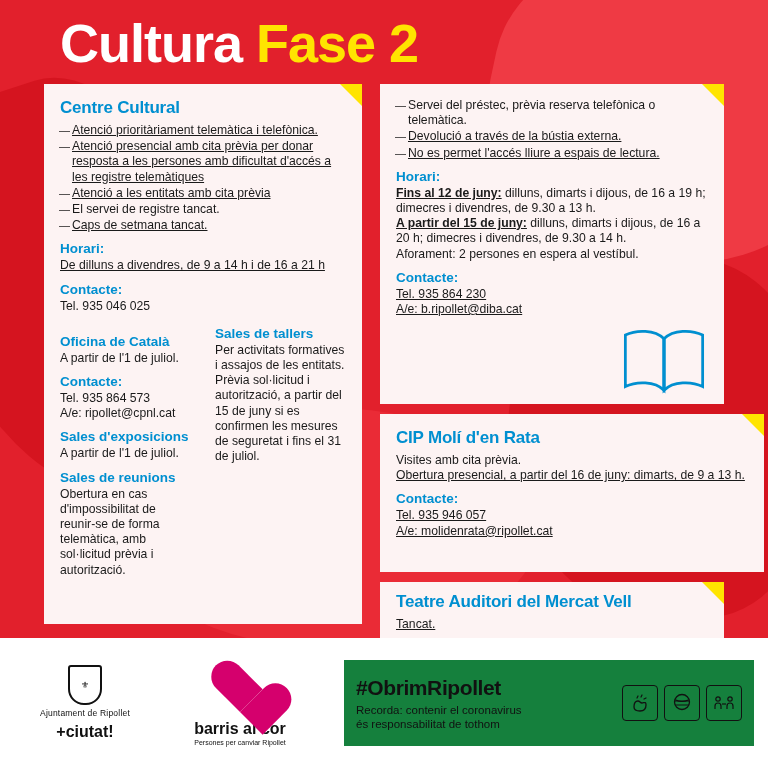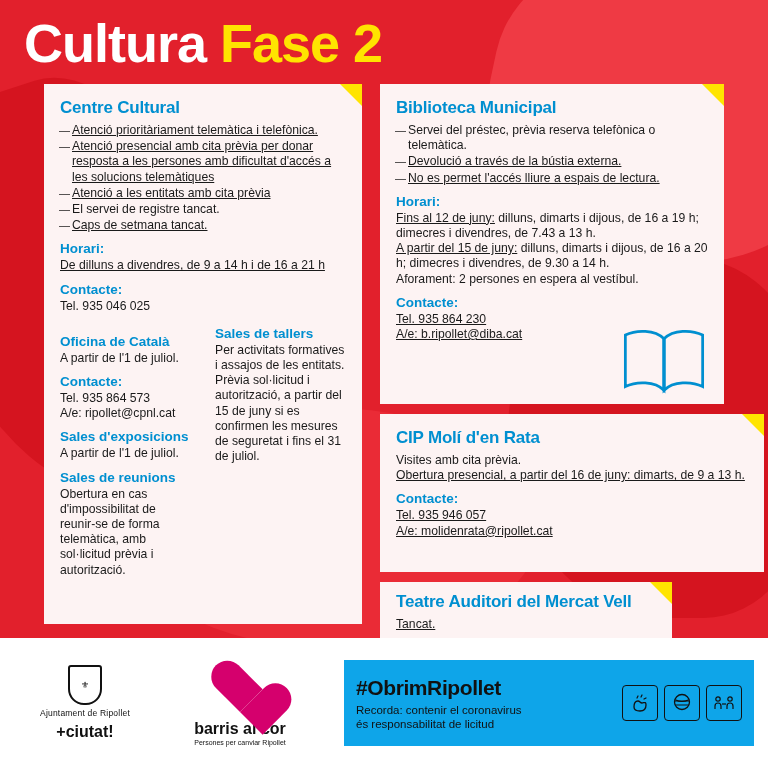--- a/index.html
+++ b/index.html
@@ -33,21 +33,21 @@
     background:#d5141f; border-radius:55% 45% 40% 60%;
   }
   .bg .blob4 {
     position:absolute; left:120px; bottom:120px; width:420px; height:240px;
     background:#ea2b36; border-radius:50%;
   }
 
   
   .header {
     position:absolute; left:0; top:0; width:712px; height:88px;
-    padding:12px 0 0 24px;
+    padding:12px 0 0 60px;
     z-index:5;
   }
   .header h1 {
     margin:0; font-size:54px; line-height:62px; font-weight:bold; letter-spacing:-1px;
   }
   .header .w { color:#ffffff; }
   .header .y { color:#ffe400; }
 
   
   .panel {
@@ -58,40 +58,40 @@
   .panel .corner {
     position:absolute; top:0; right:0;
     width:0; height:0;
     border-top:22px solid #ffe400;
     border-left:22px solid transparent;
   }
 
   #panel-left  { left:44px;  top:84px;  width:318px; height:540px; }
   #panel-bib   { left:380px; top:84px;  width:344px; height:320px; }
   #panel-cip   { left:380px; top:414px; width:384px; height:158px; }
-  #panel-teatre{ left:380px; top:582px; width:292px; height:60px;  }
+  #panel-teatre{ left:380px; top:582px; width:344px; height:60px;  }
 
   .inner { padding:14px 16px 10px 16px; position:relative; z-index:2; }
 
   h2 {
     margin:0 0 5px 0;
     color:#008fd0;
     font-size:17px;
     font-weight:bold;
     letter-spacing:-0.2px;
   }
   h3 {
     margin:8px 0 2px 0;
     color:#008fd0;
     font-size:13.5px;
     font-weight:bold;
   }
   p, li { font-size:12.2px; line-height:15.2px; color:#1a1a1a; margin:0; }
   .u  { text-decoration:underline; }
-  .b  { font-weight:normal; }
+  .b  { font-weight:bold; }
 
   ul.dash { list-style:none; margin:0; padding:0; }
   ul.dash li { position:relative; padding-left:12px; margin-bottom:1px; }
   ul.dash li::before {
     content:"—"; position:absolute; left:-1px; top:0; color:#1a1a1a; font-size:11px;
   }
 
   .two-col { display:flex; gap:24px; margin-top:12px; }
   .two-col .col { flex:1 1 0; }
   .two-col .col.right { padding-top:0; }
@@ -130,21 +130,21 @@
     background:#d5006d; border-radius:32px 32px 0 0;
     top:2px;
   }
   .logo-heart .heart::before { left:31px; transform:rotate(-45deg); transform-origin:0 100%; }
   .logo-heart .heart::after  { left:31px; transform:rotate(45deg);  transform-origin:0 100%; }
   .logo-heart .h1 { font-size:16px;font-weight:bold;color:#111; }
   .logo-heart .h2 { font-size:7px;color:#111; margin-top:1px;}
 
   .yellow-band {
     position:absolute; right:14px; top:22px;
-    width:410px; height:86px; background:#0ea5e9;
+    width:410px; height:86px; background:#15803d;
     display:flex; align-items:center; padding:0 12px;
   }
   .yellow-band .txt { flex:1; }
   .yellow-band .tag { font-size:21px; font-weight:bold; color:#111; letter-spacing:-0.4px;}
   .yellow-band .sub { font-size:11.5px; color:#111; line-height:14px; margin-top:3px;}
   .yellow-band .icons { display:flex; gap:6px; }
   .yellow-band .ic {
     width:36px;height:36px;border:1.5px solid #111;border-radius:4px;
     display:flex;align-items:center;justify-content:center;
   }
@@ -165,21 +165,21 @@
     <span class="y">Fase 2</span>
   </h1>
 </div>
 
 <div class="panel" id="panel-left">
   <div class="corner"></div>
   <div class="inner">
     <h2>Centre Cultural</h2>
     <ul class="dash">
       <li><span class="u">Atenció prioritàriament telemàtica i telefònica.</span></li>
-      <li><span class="u">Atenció presencial amb cita prèvia  per donar resposta a les persones  amb dificultat d'accés a les solucions telemàtiques</span></li>
+      <li><span class="u">Atenció presencial amb cita prèvia  per donar resposta a les persones  amb dificultat d'accés a les registre telemàtiques</span></li>
       <li><span class="u">Atenció a les entitats amb cita prèvia</span></li>
       <li><span>El servei de registre tancat.</span></li>
       <li><span class="u">Caps de setmana tancat.</span></li>
     </ul>
 
     <h3>Horari:</h3>
     <p class="u">De dilluns a divendres, de 9 a 14 h i de 16 a 21 h</p>
 
     <h3>Contacte:</h3>
     <p>Tel. 935 046 025</p>
@@ -207,30 +207,29 @@
 </div>
 
 <div class="panel" id="panel-bib">
   <div class="corner"></div>
   <svg class="book-icon" viewBox="0 0 100 80">
     <path d="M50 18 C40 8, 20 8, 8 14 L8 70 C20 64, 40 64, 50 74 Z" fill="none" stroke="#008fd0" stroke-width="3"></path>
     <path d="M50 18 C60 8, 80 8, 92 14 L92 70 C80 64, 60 64, 50 74 Z" fill="none" stroke="#008fd0" stroke-width="3"></path>
     <line x1="50" y1="18" x2="50" y2="74" stroke="#008fd0" stroke-width="3"></line>
   </svg>
   <div class="inner">
-    <h2>Biblioteca Municipal</h2>
     <ul class="dash">
       <li><span>Servei del préstec, prèvia reserva telefònica o telemàtica.</span></li>
       <li><span class="u">Devolució a través de la bústia externa.</span></li>
       <li><span class="u">No es permet l'accés lliure a espais de lectura.</span></li>
     </ul>
 
     <h3>Horari:</h3>
     <p>
-      <span class="b u">Fins al 12 de juny:</span><span> dilluns, dimarts i dijous, de 16 a 19 h; dimecres i divendres, de 7.43 a 13 h.</span>
+      <span class="b u">Fins al 12 de juny:</span><span> dilluns, dimarts i dijous, de 16 a 19 h; dimecres i divendres, de 9.30 a 13 h.</span>
     </p>
     <p>
       <span class="b u">A partir del 15 de juny:</span><span> dilluns, dimarts i dijous, de 16 a 20 h; dimecres i divendres, de 9.30 a 14 h.</span>
     </p>
     <p>Aforament: 2 persones en espera al vestíbul.</p>
 
     <h3>Contacte:</h3>
     <p class="u">Tel. 935 864 230</p>
     <p class="u">A/e: b.ripollet@diba.cat</p>
   </div>
@@ -266,21 +265,21 @@
   <div class="logo-heart">
     <div class="heart"></div>
     <div class="h1">barris al cor</div>
     <div class="h2">Persones per canviar Ripollet</div>
   </div>
 
   <div class="yellow-band">
     <div class="txt">
       <div class="tag">#ObrimRipollet</div>
       <div class="sub">Recorda: contenir el coronavirus</div>
-      <div class="sub" style="margin-top:0">és responsabilitat de licitud</div>
+      <div class="sub" style="margin-top:0">és responsabilitat de tothom</div>
     </div>
     <div class="icons">
       <div class="ic">
         <svg width="24" height="24" viewBox="0 0 24 24">
             <path d="M6 16c0-4 2-6 4-6s2 2 4 2 4-2 4 2-2 6-6 6-6-1-6-4z" fill="none" stroke="#111" stroke-width="1.3"></path>
             <path d="M9 7l1-2M13 6l1-2M16 8l2-1" stroke="#111" stroke-width="1.2" stroke-linecap="round"></path>
           </svg>
       </div>
       <div class="ic">
         <svg width="24" height="24" viewBox="0 0 24 24">

